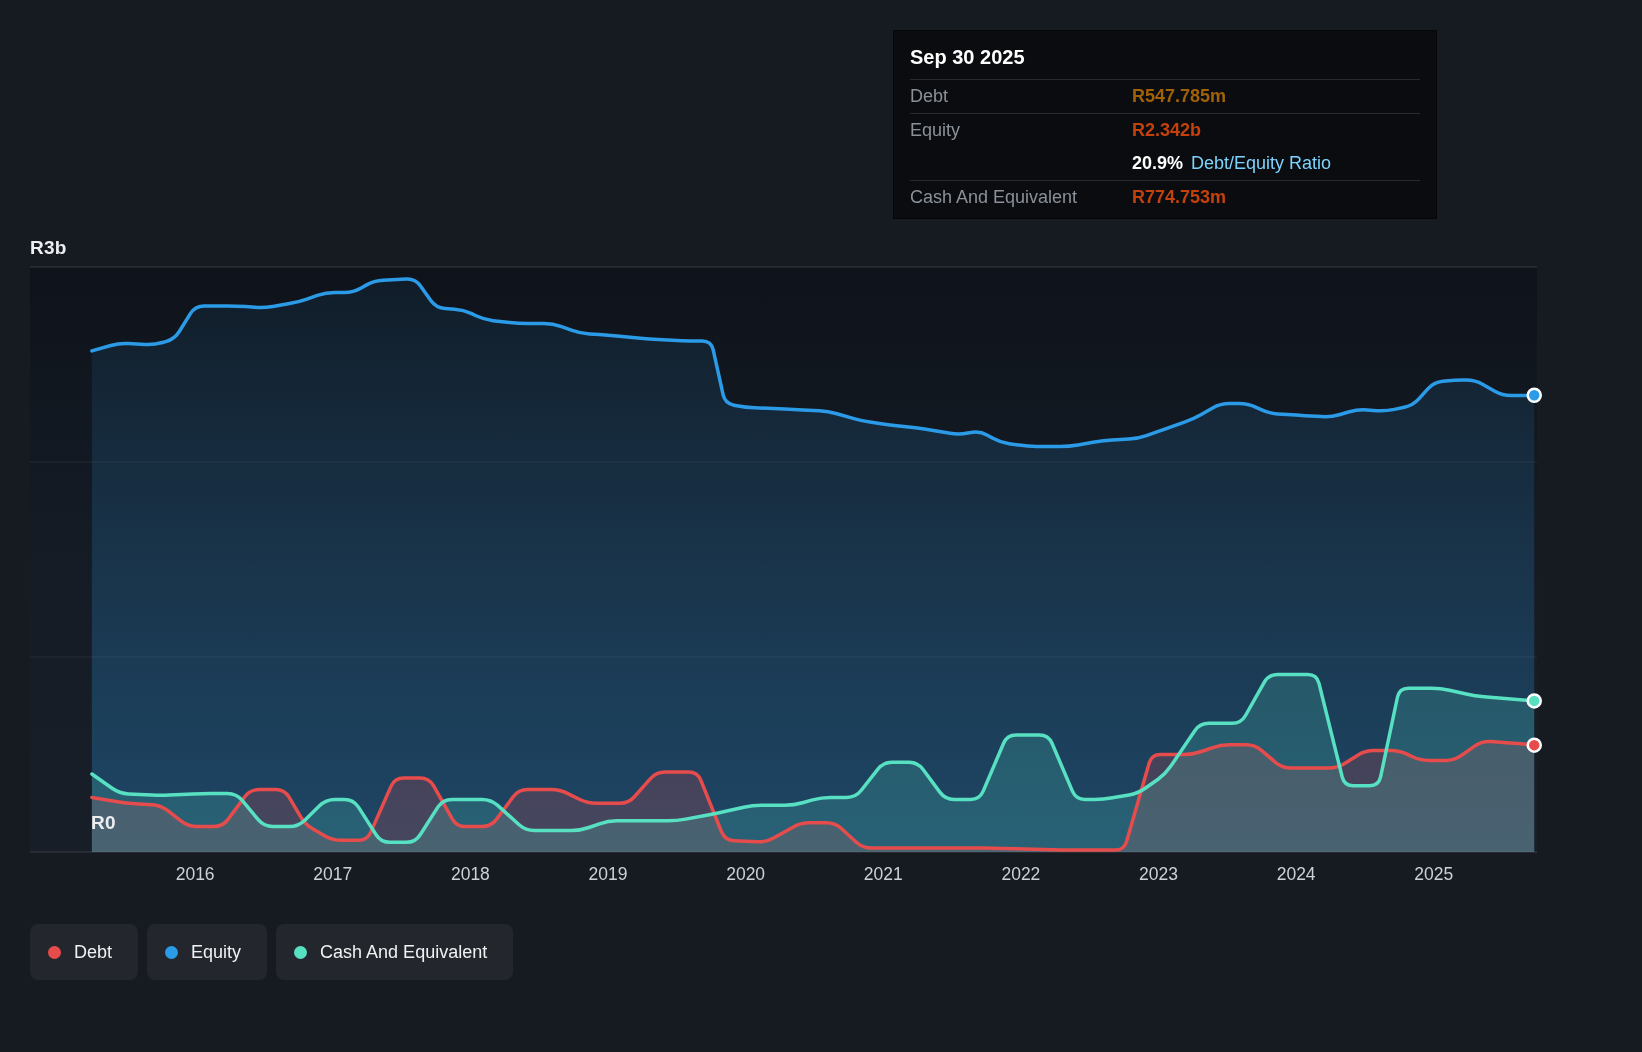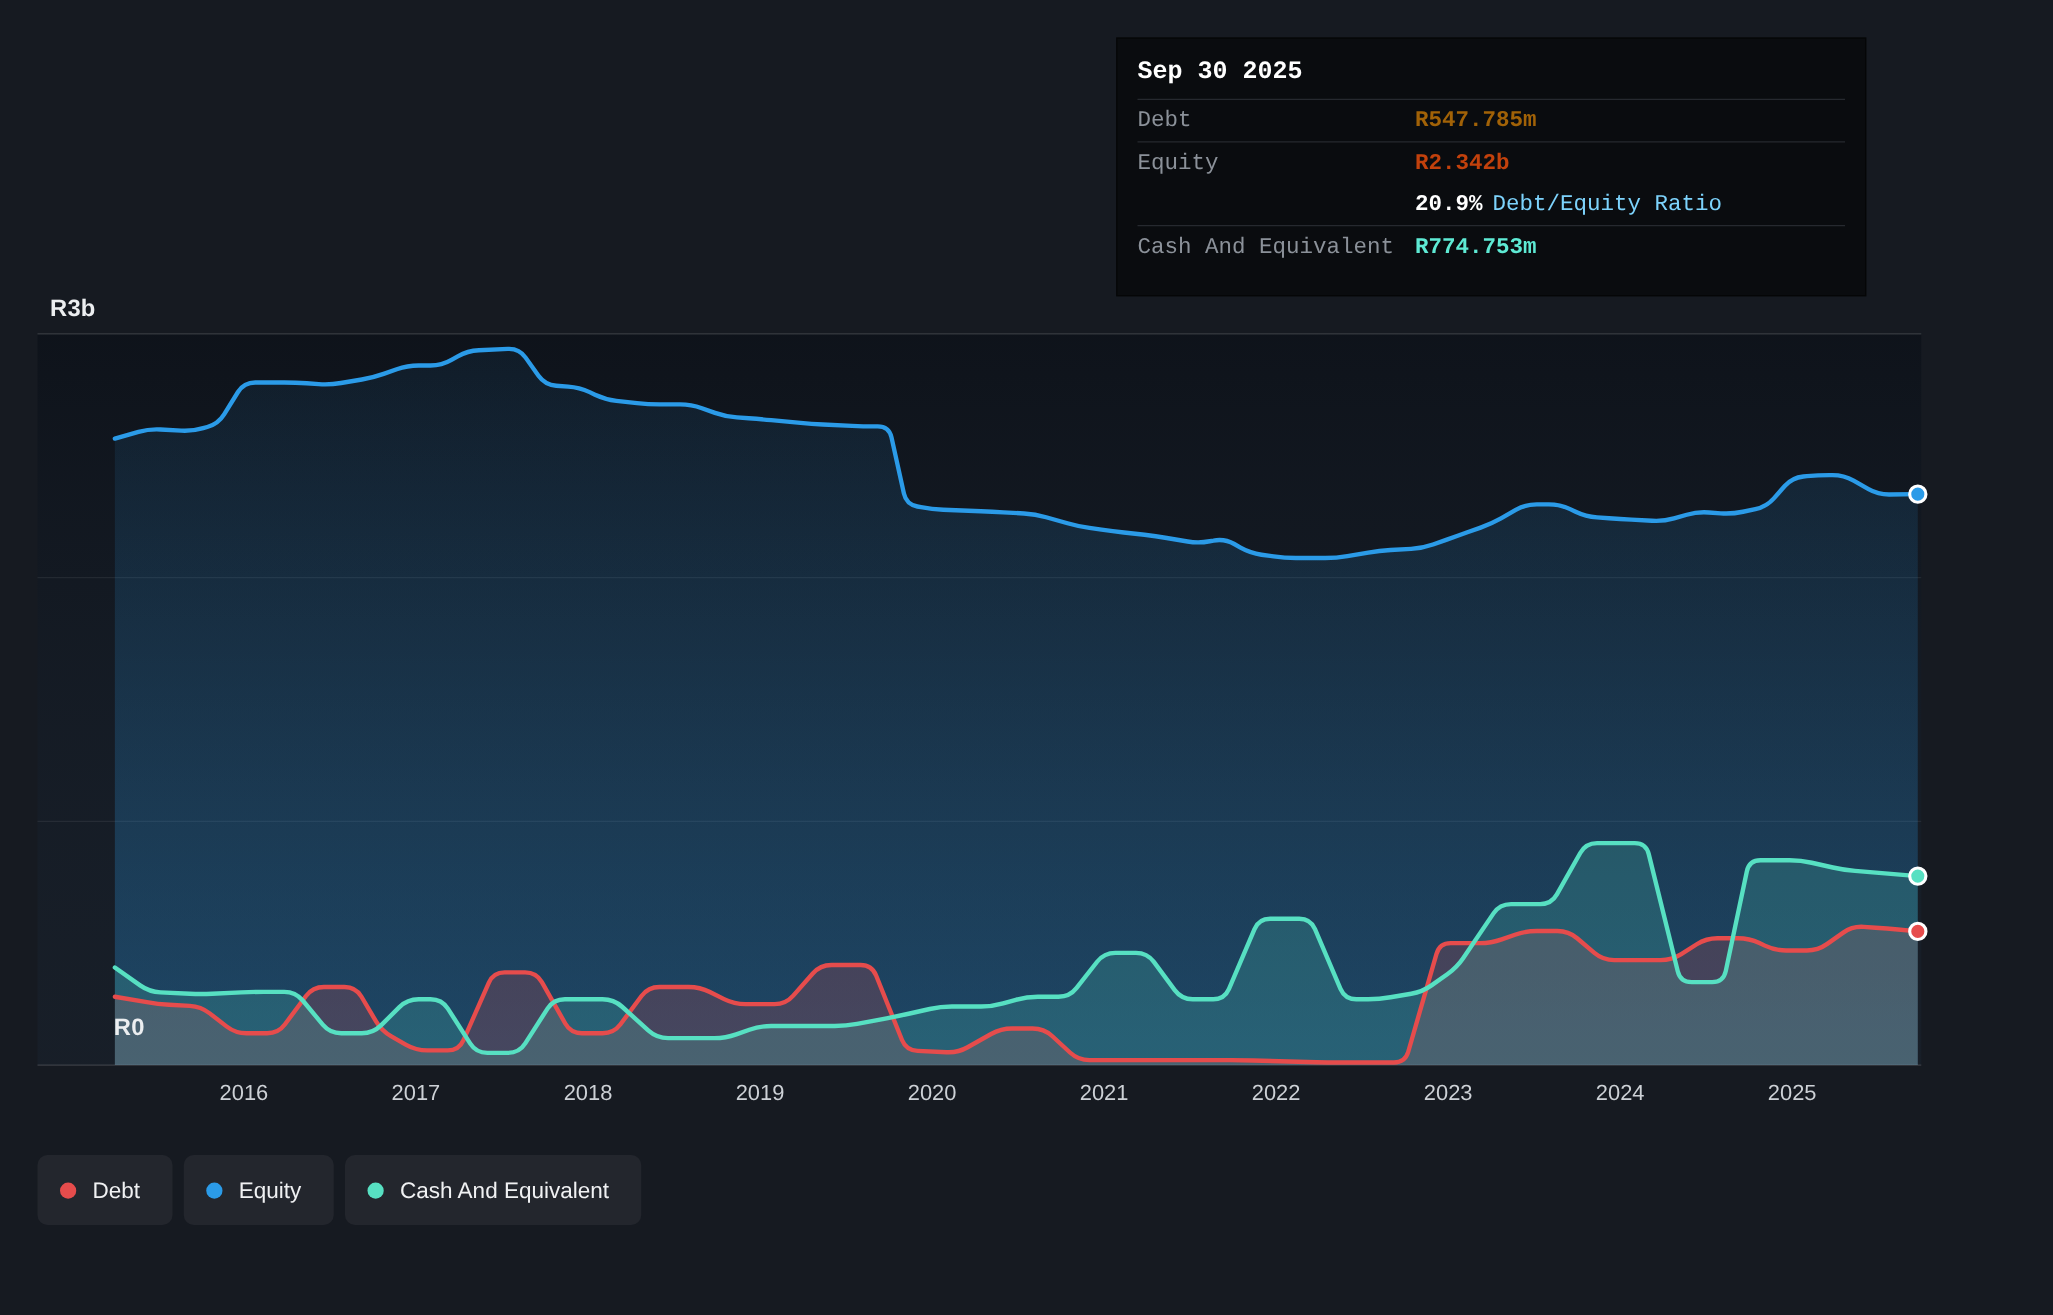--- a/index.html
+++ b/index.html
@@ -5,35 +5,35 @@
   html,body{margin:0;padding:0;background:#14181f;}
   .page{
     position:relative;width:1642px;height:1052px;overflow:hidden;
     background:#161a21;
     font-family:"Liberation Sans","DejaVu Sans",sans-serif;
     color:#e7e9eb;
   }
   
   #chart-svg{position:absolute;left:0;top:0;width:1642px;height:1052px;display:block;}
   .ylabel{position:absolute;font-size:19px;font-weight:700;color:#eceef0;letter-spacing:.2px;}
-  .ylabel-top{left:40px;top:237px;}
+  .ylabel-top{left:30px;top:237px;}
   .ylabel-bottom{left:44px;top:812px;margin-left:47px;}
   
   .tooltip{
-    position:absolute;left:893px;top:30px;width:600px;box-sizing:border-box;
-    background:#0a0c0f;border:1px solid #050607;padding:6px 16px 22px 16px;font-family:Liberation Mono, monospace;
+    position:absolute;left:893px;top:30px;width:544px;box-sizing:border-box;
+    background:#0a0c0f;border:1px solid #050607;padding:6px 16px 4px 16px;
   }
   .tt-title{font-size:20px;font-weight:700;color:#ffffff;padding:9px 0 10px 0;}
   .tt-row{display:flex;align-items:center;height:33px;font-size:18px;}
   .tt-sep{border-top:1px solid #26292f;}
   .tt-label{flex:0 0 222px;color:#8b9199;}
   .tt-value{font-weight:700;}
   .val-debt{color:#a16207;}
   .val-equity{color:#c2410c;}
-  .val-cash{color:#5eead4;}
+  .val-cash{color:#c2410c;}
   .tt-ratio-pct{font-weight:700;color:#ffffff;margin-right:8px;}
   .tt-ratio-label{color:#7dd3fc;}
   
   .legend{position:absolute;left:30px;top:924px;display:flex;gap:9px;}
   .legend-item{
     display:flex;align-items:center;height:56px;padding:0 26px 0 18px;
     background:#23262d;border-radius:8px;cursor:pointer;
   }
   .legend-dot{width:13px;height:13px;border-radius:50%;margin-right:13px;flex:0 0 auto;}
   .legend-label{font-size:18px;color:#f0f1f3;}

